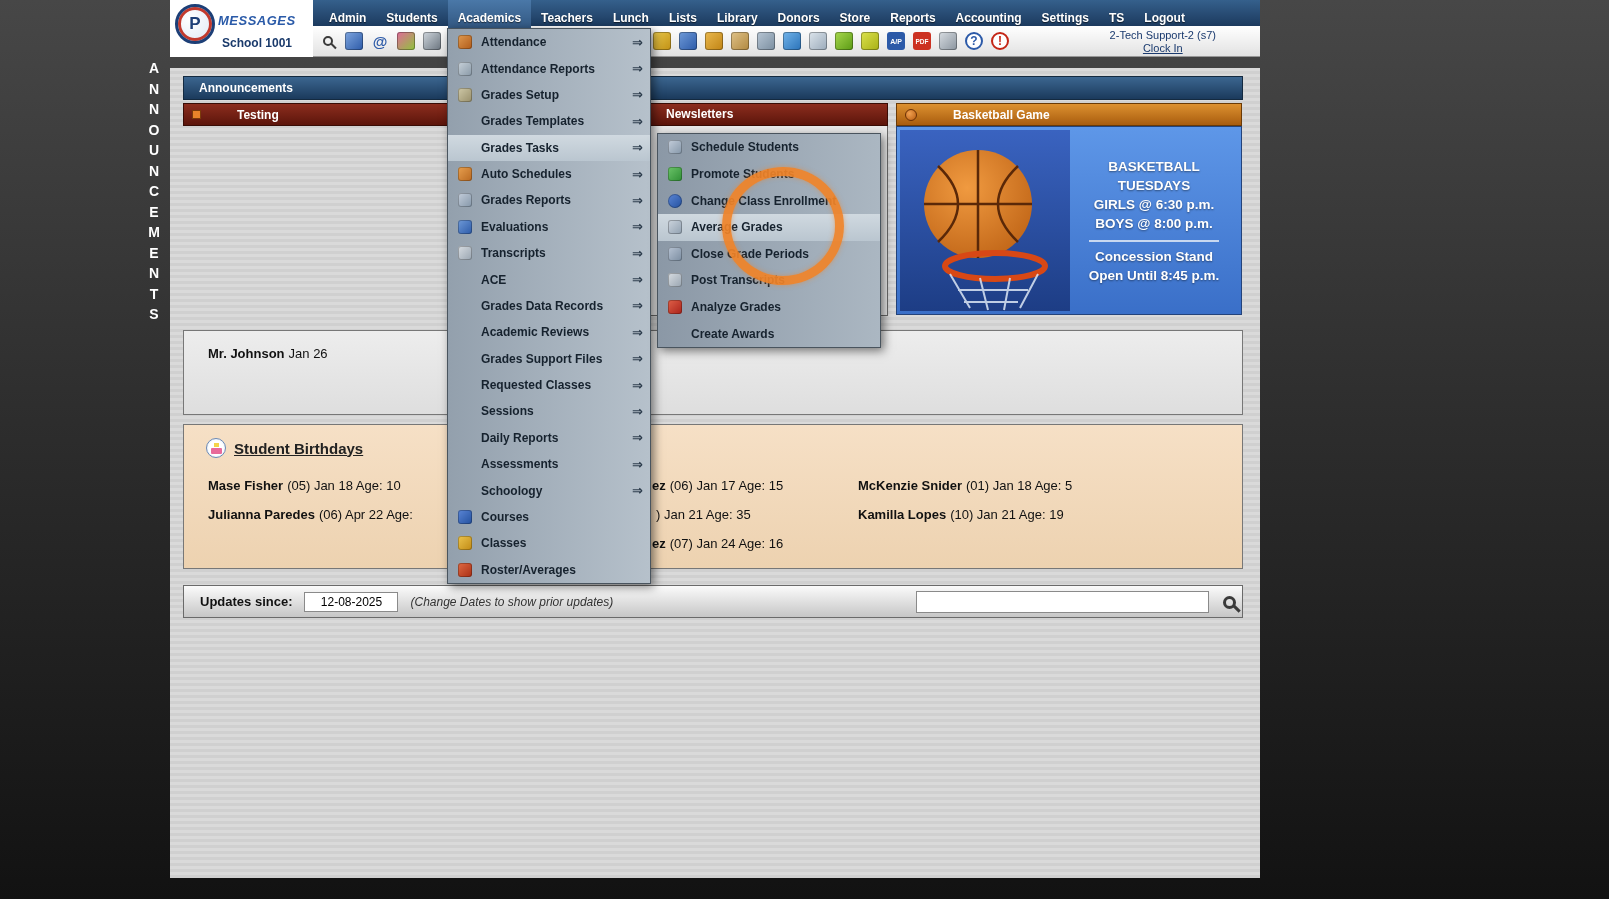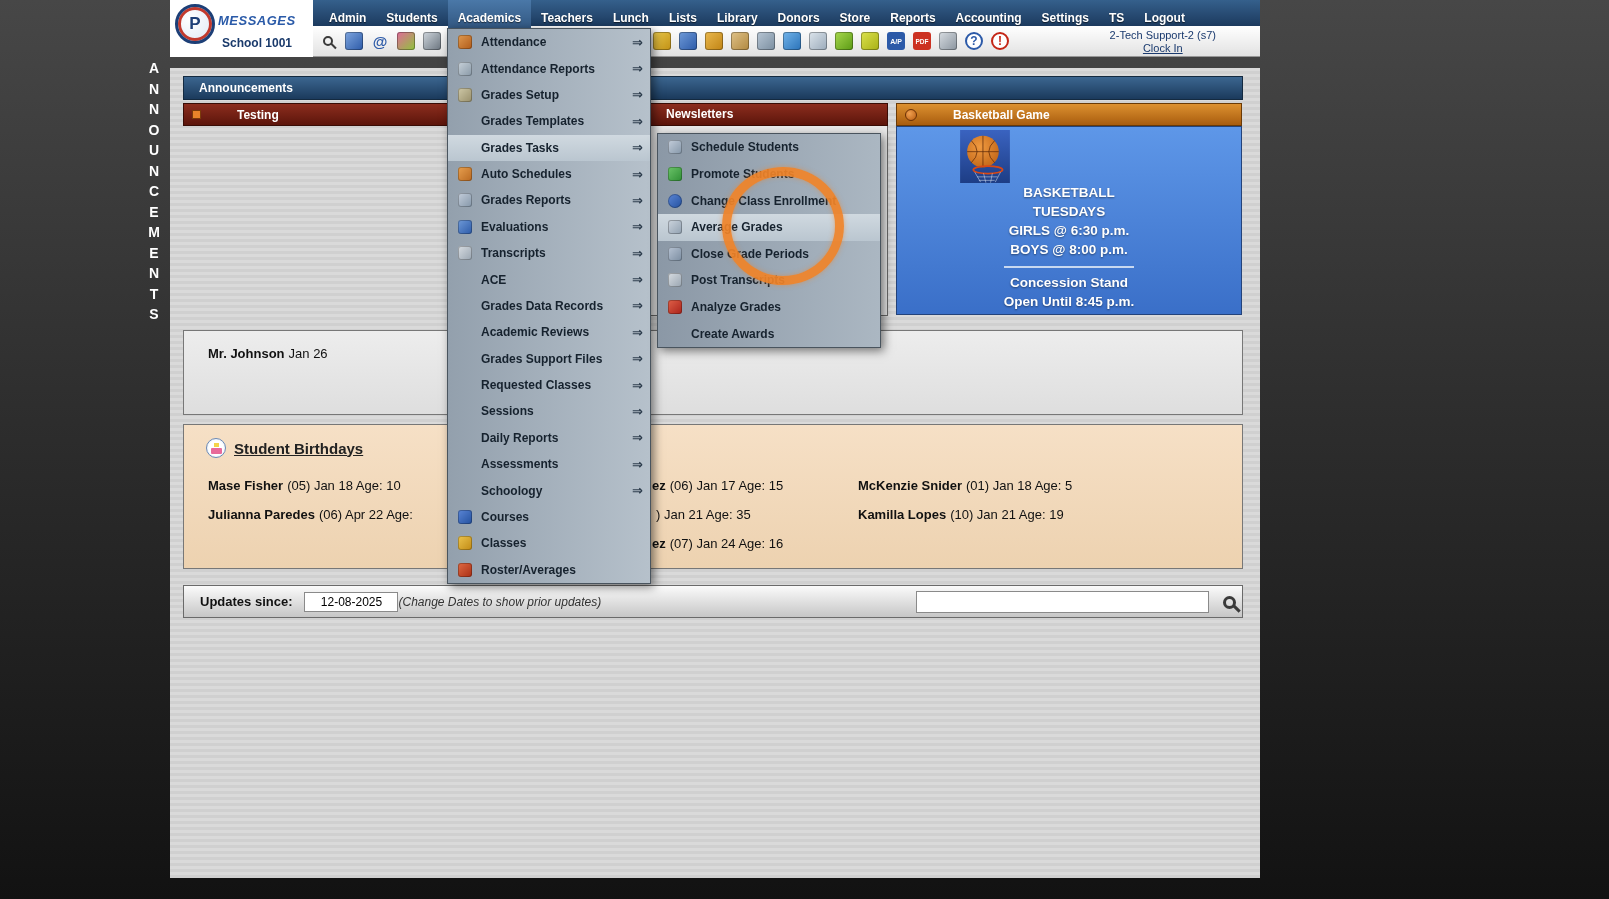--- a/index.html
+++ b/index.html
@@ -76,21 +76,21 @@
   .newsletters-panel { position:absolute; left:538px; top:103px; width:350px; }
   .newsletters-panel .panel-title { position:absolute; left:98px; top:4px; }
   .newsletters-body { height:190px; background:#e9e9e9; border:1px solid #6a6a6a; border-top:none; }
 
   .basketball-panel { position:absolute; left:896px; top:103px; width:346px; }
   .orange-head { background:linear-gradient(180deg,#dd9130,#a85c0e); border:1px solid #6a3a06;
     height:23px; display:flex; align-items:center; }
   .bball-icon { width:12px; height:12px; border-radius:50%; flex:none; margin:0 6px 0 8px;
     background:radial-gradient(circle at 35% 35%,#f0a050,#b85c10); border:1px solid #6a3006; }
   .basketball-body { height:189px; background:linear-gradient(180deg,#5e97e8,#3a6fc8);
-    border:1px solid #24437a; display:flex; padding:3px;flex-direction:column; }
+    border:1px solid #24437a; display:flex; padding:3px; }
   .bball-text { flex:1; display:flex; flex-direction:column; align-items:center; justify-content:center;
     color:#fff; font-weight:bold; font-size:13.5px; text-align:center; text-shadow:0 1px 2px rgba(0,0,0,.45);
     line-height:19px; }
   .concession { border-top:2px solid #c8d8f0; margin-top:7px; padding-top:5px; }
 
   
   .staff-panel { position:absolute; left:183px; top:330px; width:1060px; height:85px;
     background:linear-gradient(180deg,#ededed,#dedede); border:1px solid #777; }
   .student-panel { position:absolute; left:183px; top:424px; width:1060px; height:145px;
     background:linear-gradient(180deg,#f6e0c6,#edd2b0); border:1px solid #777; }
@@ -107,21 +107,21 @@
   .bday-col .bday-entry { height:29px; display:flex; align-items:center; white-space:nowrap; }
   .col1 { left:24px; } .col2 { left:468px; } .col3 { left:674px; }
 
   
   .updates-bar { position:absolute; left:183px; top:585px; width:1060px; height:33px;
     background:linear-gradient(180deg,#fbfbfb,#c6c6c6); border:1px solid #6a6a6a;
     display:flex; align-items:center; padding-left:16px; }
   .updates-label { font-weight:bold; font-size:13px; color:#111; }
   .date-input { width:94px; height:20px; margin-left:12px; border:1px solid #8a8a8a; text-align:center;
     font-size:12px; font-family:"Liberation Sans",sans-serif; background:#fff; }
-  .updates-hint { font-style:italic; font-size:12px; color:#333; margin-left:0; }
+  .updates-hint { font-style:italic; font-size:12px; color:#333; margin-left:12px; }
   .search-input { position:absolute; left:732px; top:5px; width:293px; height:22px;
     border:1px solid #8a8a8a; background:#fff; font-size:12px; padding:0 6px;
     font-family:"Liberation Sans",sans-serif; }
   .search-btn { position:absolute; left:1033px; top:4px; width:24px; height:24px; display:flex;
     align-items:center; justify-content:center; cursor:pointer; }
 
   
   .menu { position:absolute; left:447px; top:28px; width:204px; height:556px;
     background:linear-gradient(90deg,#93a0ad,#b6c1cb); border:1px solid #49545e;
     box-shadow:3px 3px 9px rgba(0,0,0,.5); display:flex; flex-direction:column; z-index:100; }

